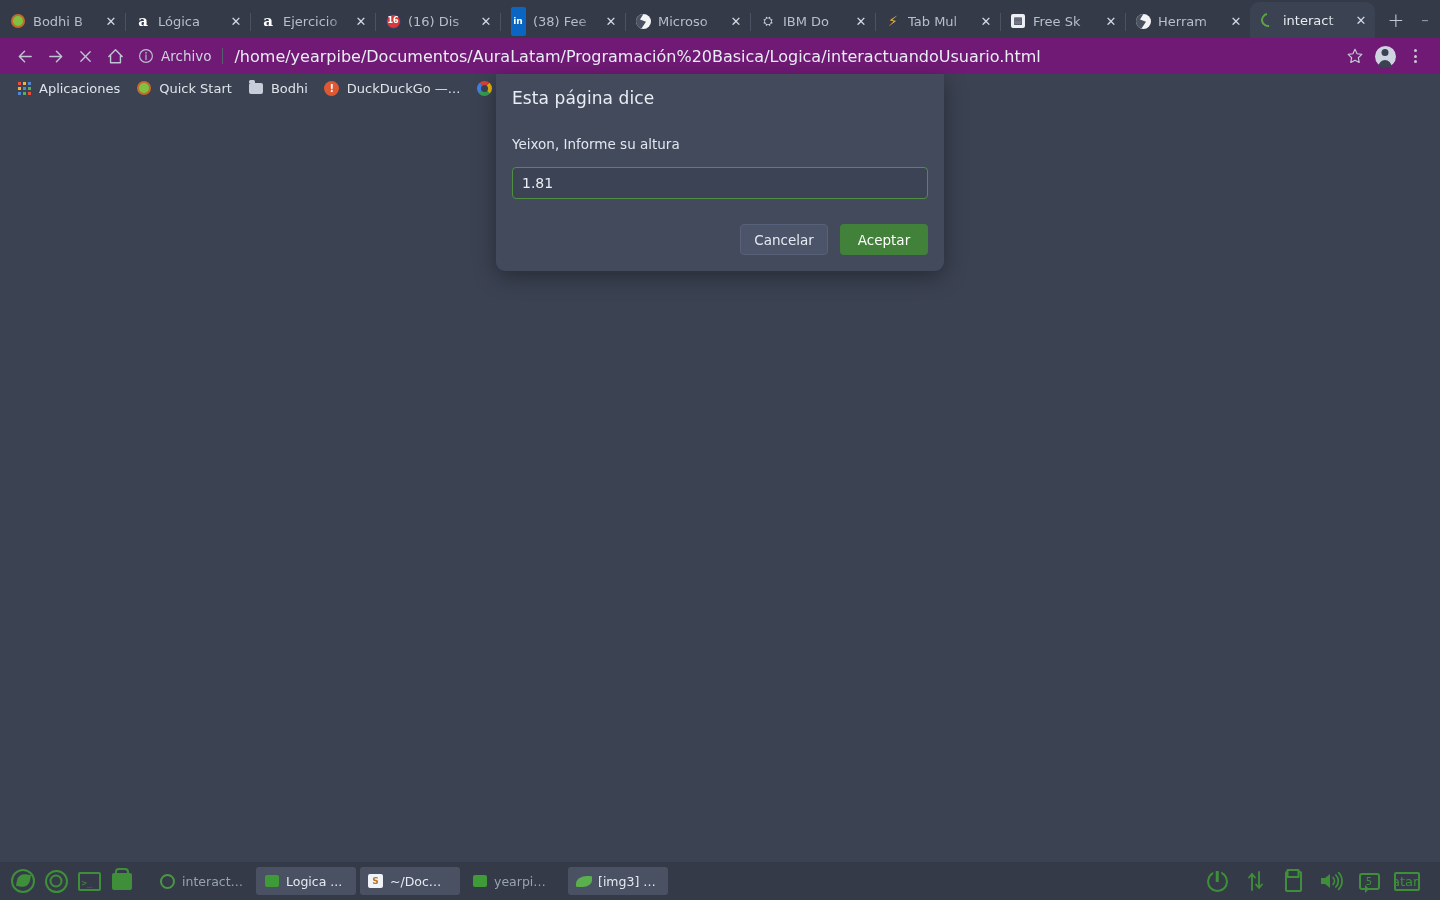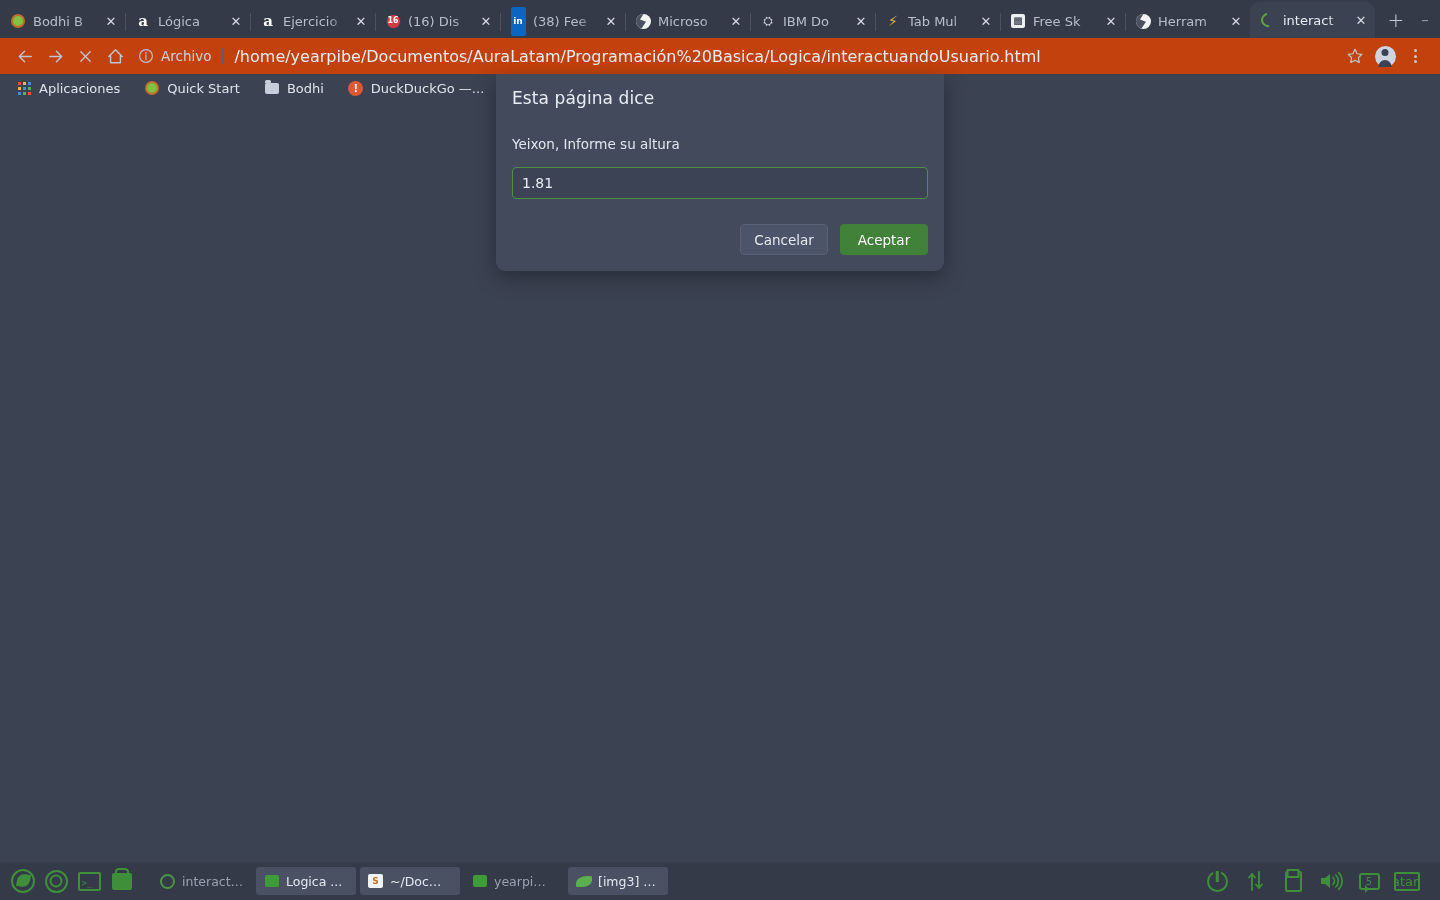--- a/index.html
+++ b/index.html
@@ -109,21 +109,21 @@
   .fav-spin {
     width: 14px; height: 14px; border-radius: 50%;
     border: 2px solid #5aa244; border-right-color: transparent; border-top-color: transparent;
     transform: rotate(35deg);
   }
 
   
   #toolbar {
     position: absolute; top: 38px; left: 0;
     width: 1440px; height: 36px;
-    background: #c2410c;
+    background: #701a75;
     display: flex; align-items: center;
     padding: 0 10px;
   }
   .navbtn {
     width: 30px; height: 30px;
     display: flex; align-items: center; justify-content: center;
     color: #bec5d2; flex: 0 0 30px;
   }
   #omnibox {
     flex: 1 1 auto; height: 28px;
@@ -158,21 +158,21 @@
   .dots { display: flex; flex-direction: column; gap: 2.5px; }
   .dots i { width: 3px; height: 3px; border-radius: 50%; background: #c4cad6; display: block; }
 
   
   #bookmarks {
     position: absolute; top: 74px; left: 0;
     width: 1440px; height: 28px;
     background: #3b4252;
     display: flex; 
     padding: 0 8px;
-    font-size: 13px; color: #dfe4ec; gap: 8px;
+    font-size: 13px; color: #dfe4ec;
   }
   .bm {
     display: flex; align-items: center;
     padding: 3px 8px; border-radius: 4px;
     white-space: nowrap;
   }
   .bm .bmico {
     width: 16px; height: 16px; margin-right: 7px;
     display: flex; align-items: center; justify-content: center;
     flex: 0 0 16px;

